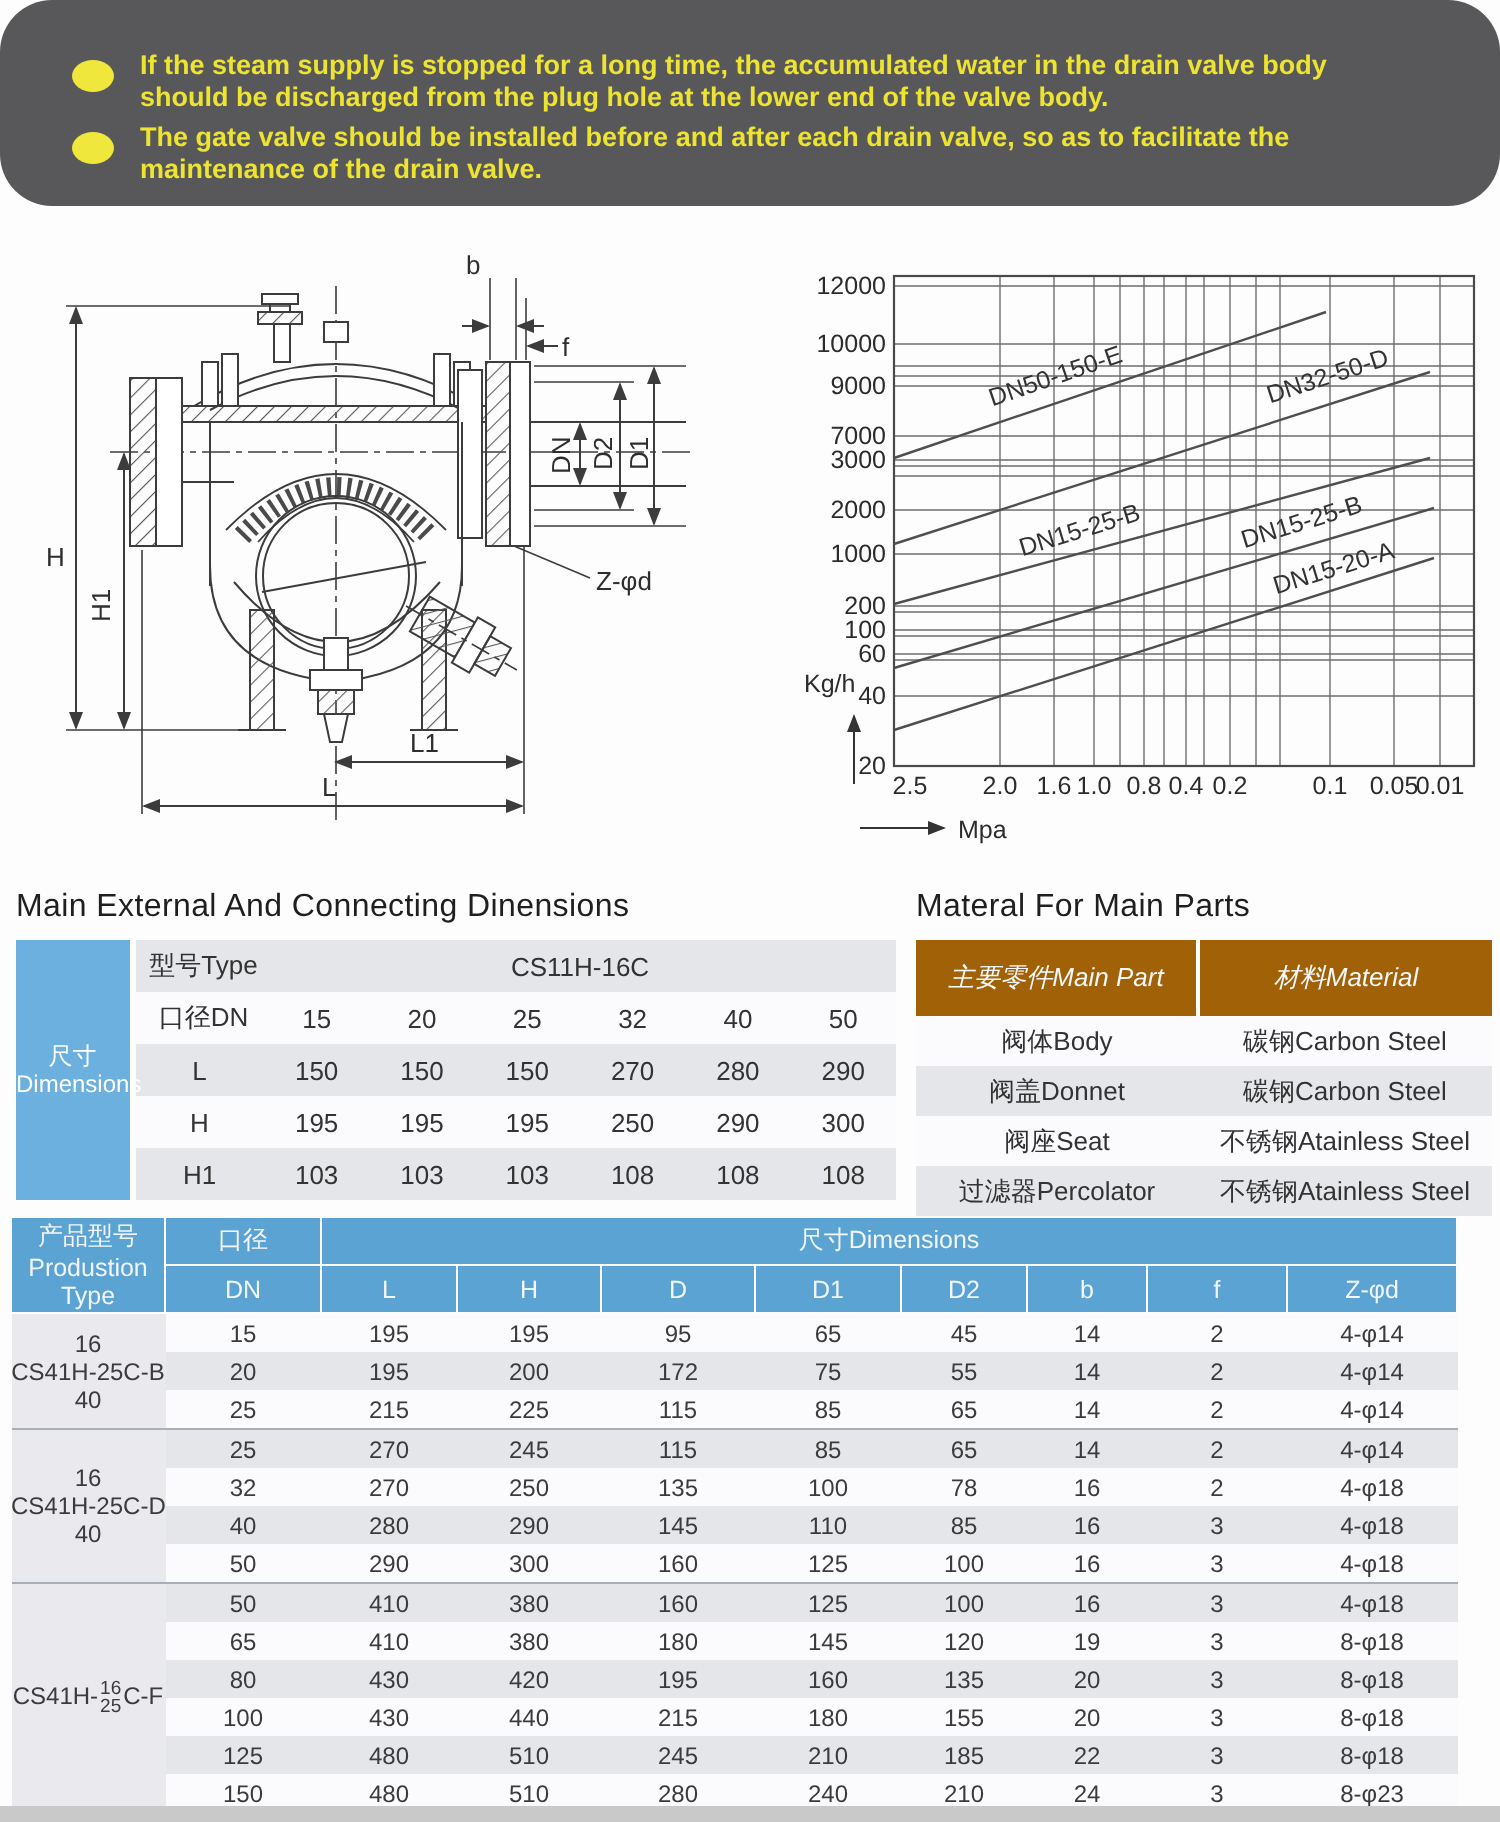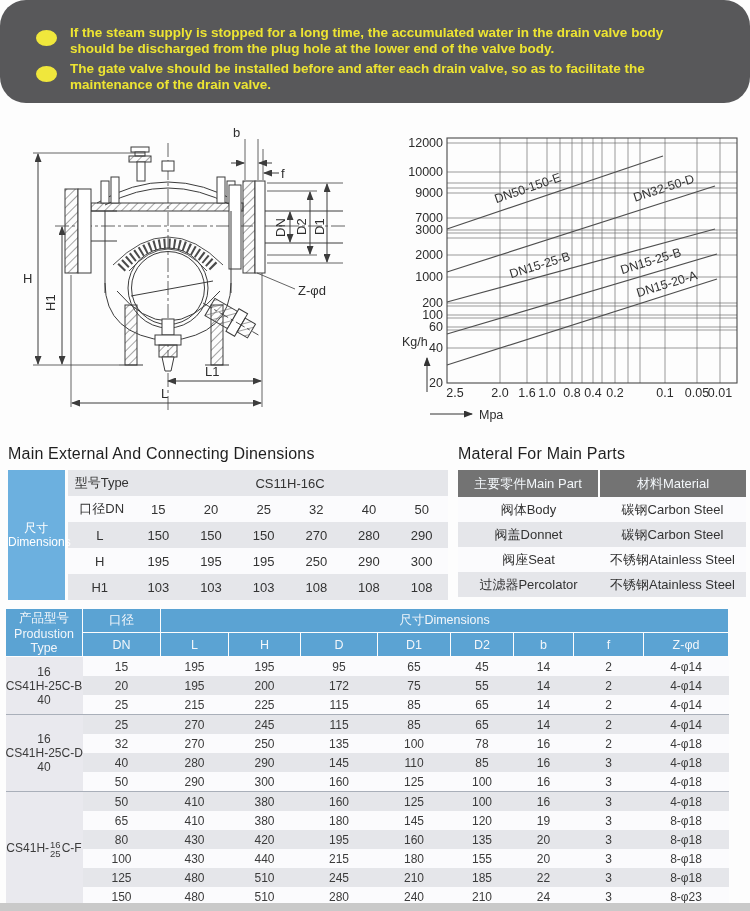--- a/index.html
+++ b/index.html
@@ -31,21 +31,21 @@
   tr.rw{background:#fbfbfd;} tr.rg{background:#e5e6ea;}
 
   .dim-block{position:absolute;left:8px;top:445px;width:440px;}
   .dim-table{width:440px;table-layout:fixed;}
   .dim-table td{height:26px;font-size:13px;color:#333;text-align:center;vertical-align:middle;}
   .dim-table .side{background:#6cb0df;color:#fff;font-size:12px;line-height:14px;border-right:3px solid #fdfdfd;}
   .dim-table .lbl-left{text-align:center;padding-left:4px;}
 
   .mat-block{position:absolute;left:458px;top:445px;width:288px;}
   .mat-table{width:288px;table-layout:fixed;}
-  .mat-table th{background:#737373;color:#f4f8fb;font-weight:normal;font-size:13px;height:27px;}
+  .mat-table th{background:#a16207;color:#f4f8fb;font-weight:normal;font-size:13px;height:38px;font-style:italic;}
   .mat-table th + th{border-left:2px solid #fdfdfd;}
   .mat-table td{height:25px;font-size:13px;color:#333;text-align:center;}
 
   .prod-block{position:absolute;left:5px;top:608px;width:723px;}
   .prod-table{width:723px;table-layout:fixed;}
   .prod-table td{font-size:12px;color:#3b3b3b;text-align:center;vertical-align:middle;height:19px;overflow:hidden;white-space:nowrap;}
   .prod-table td.hd{background:#5ba3d3;color:#f2f6fa;height:23px;font-size:12.5px;border:1px solid #fdfdfd;}
   .prod-table td.typecell{background:#e9e9ee;font-size:12px;line-height:14px;}
   .prod-table tr.group-start td{border-top:1px solid #a9afb9;}
   .frac{display:inline-block;vertical-align:middle;text-align:center;font-size:9.5px;line-height:9px;margin:0 1px;}

